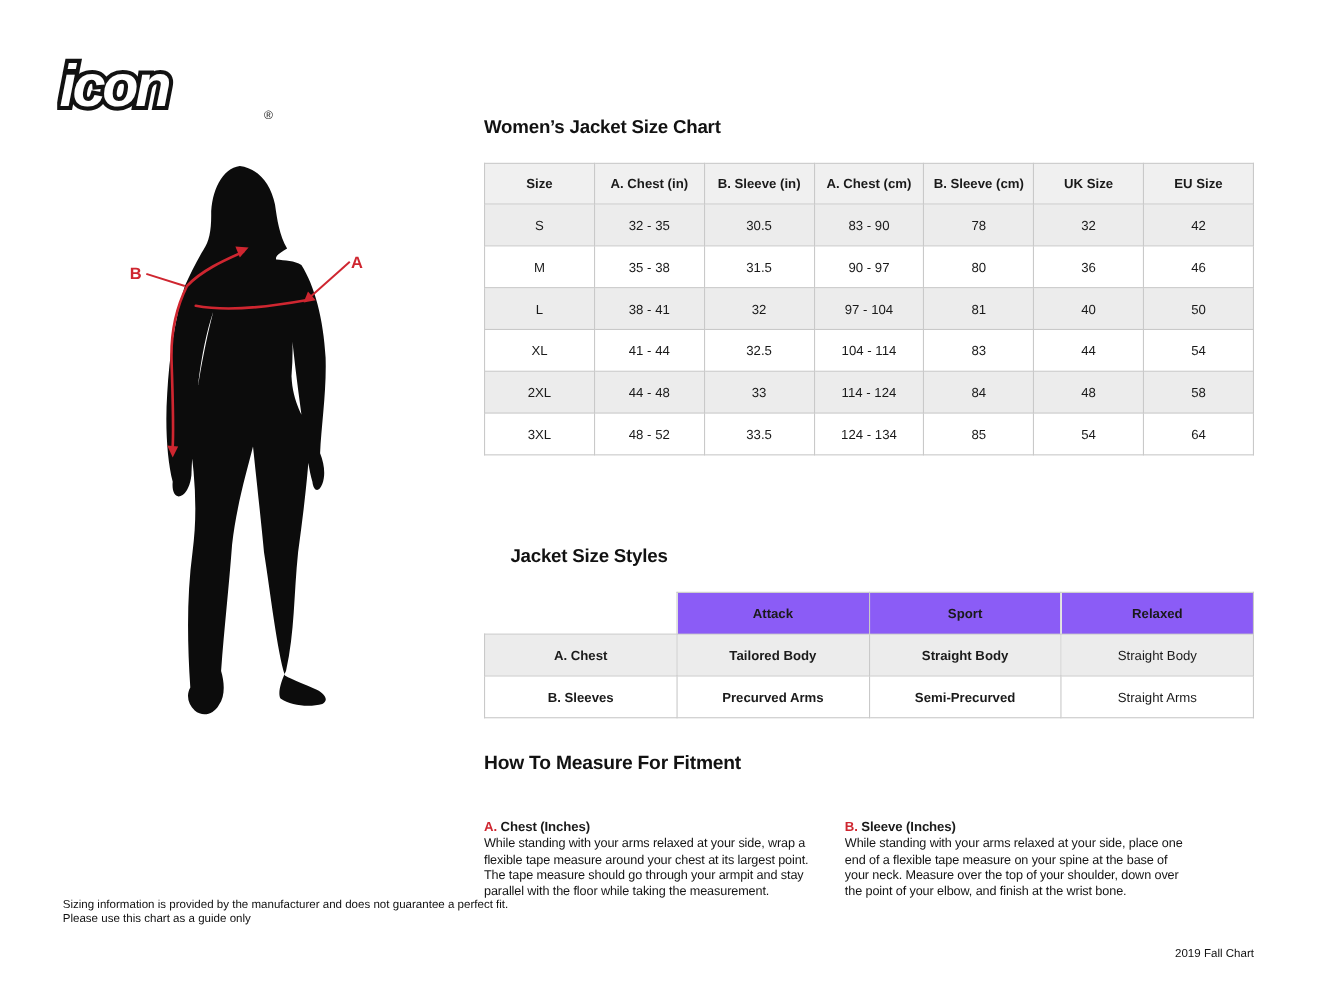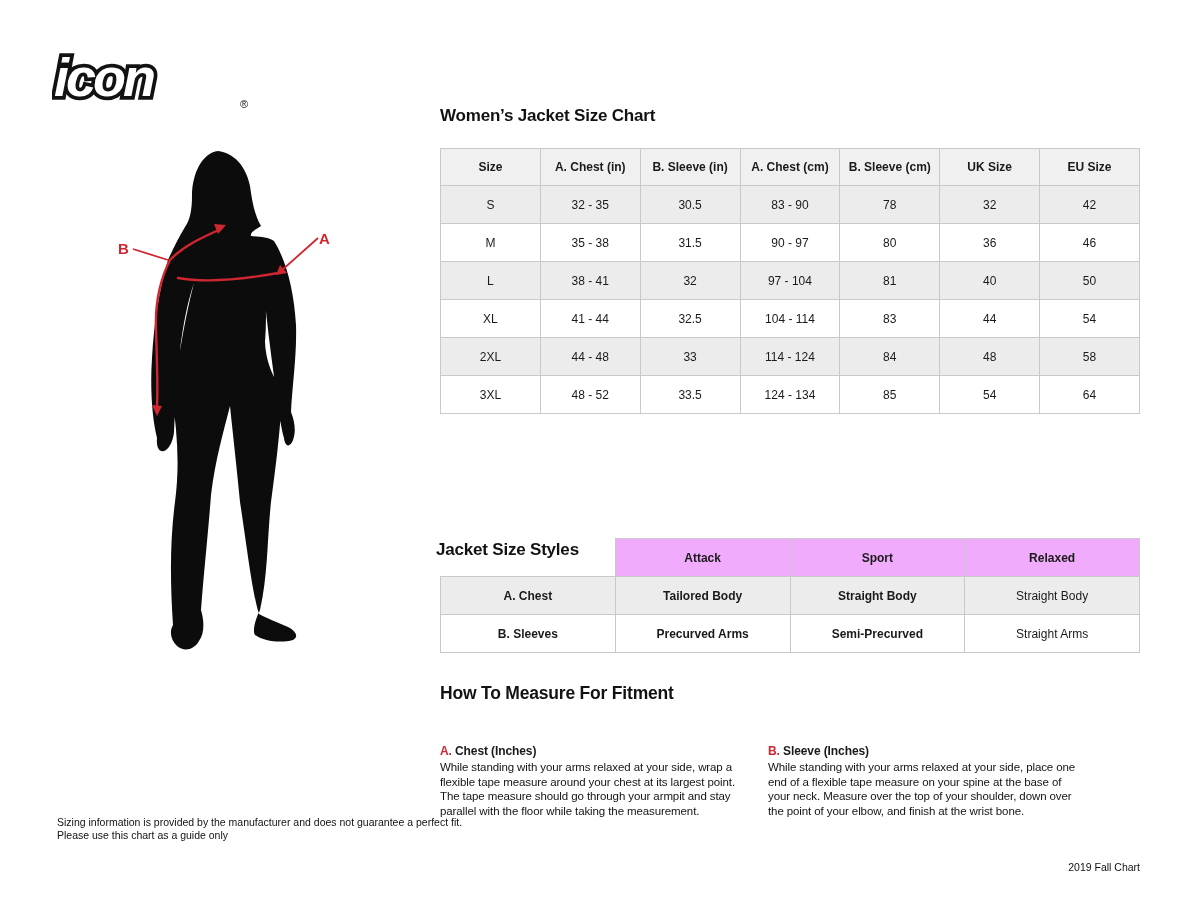--- a/index.html
+++ b/index.html
@@ -20,41 +20,41 @@
 
   
   .section-title {
     position: absolute;
     font-size: 17px;
     font-weight: 700;
     letter-spacing: -0.2px;
     color: #121212;
   }
   .t-sizechart { left: 440px; top: 106px; }
-  .t-styles    { left: 436px; top: 496px; margin-top: 44px; }
+  .t-styles    { left: 464px; top: 496px; }
   .t-measure   { left: 440px; top: 683px; font-size: 17.5px; }
 
   
   table { border-collapse: collapse; table-layout: fixed; position: absolute; }
   th, td {
     border: 1px solid #c9c9c9;
     text-align: center;
     vertical-align: middle;
     font-size: 12px;
     height: 38px;
     overflow: hidden;
     white-space: nowrap;
   }
   #size-table { left: 440px; top: 148px; width: 700px; }
   #size-table th { background: #f0f0f0; font-weight: 700; height: 37px; }
   #size-table td { font-weight: 400; background: #fff; }
   #size-table tbody tr:nth-child(odd) td { background: #ececec; }
 
   #style-table { left: 440px; top: 538px; width: 700px; }
-  #style-table th { background: #f0abfc; font-weight: 700; }
+  #style-table th { background: #8b5cf6; font-weight: 700; }
   #style-table th.ghost { border: none; background: transparent; }
   #style-table td { background: #fff; font-weight: 700; }
   #style-table tbody tr:first-child td { background: #ececec; }
   #style-table td:last-child { font-weight: 400; }
   #style-table td:first-child { font-weight: 700; }
 
   
   .measure-col { position: absolute; top: 744px; }
   .measure-a { left: 440px; width: 322px; }
   .measure-b { left: 768px; width: 318px; }

